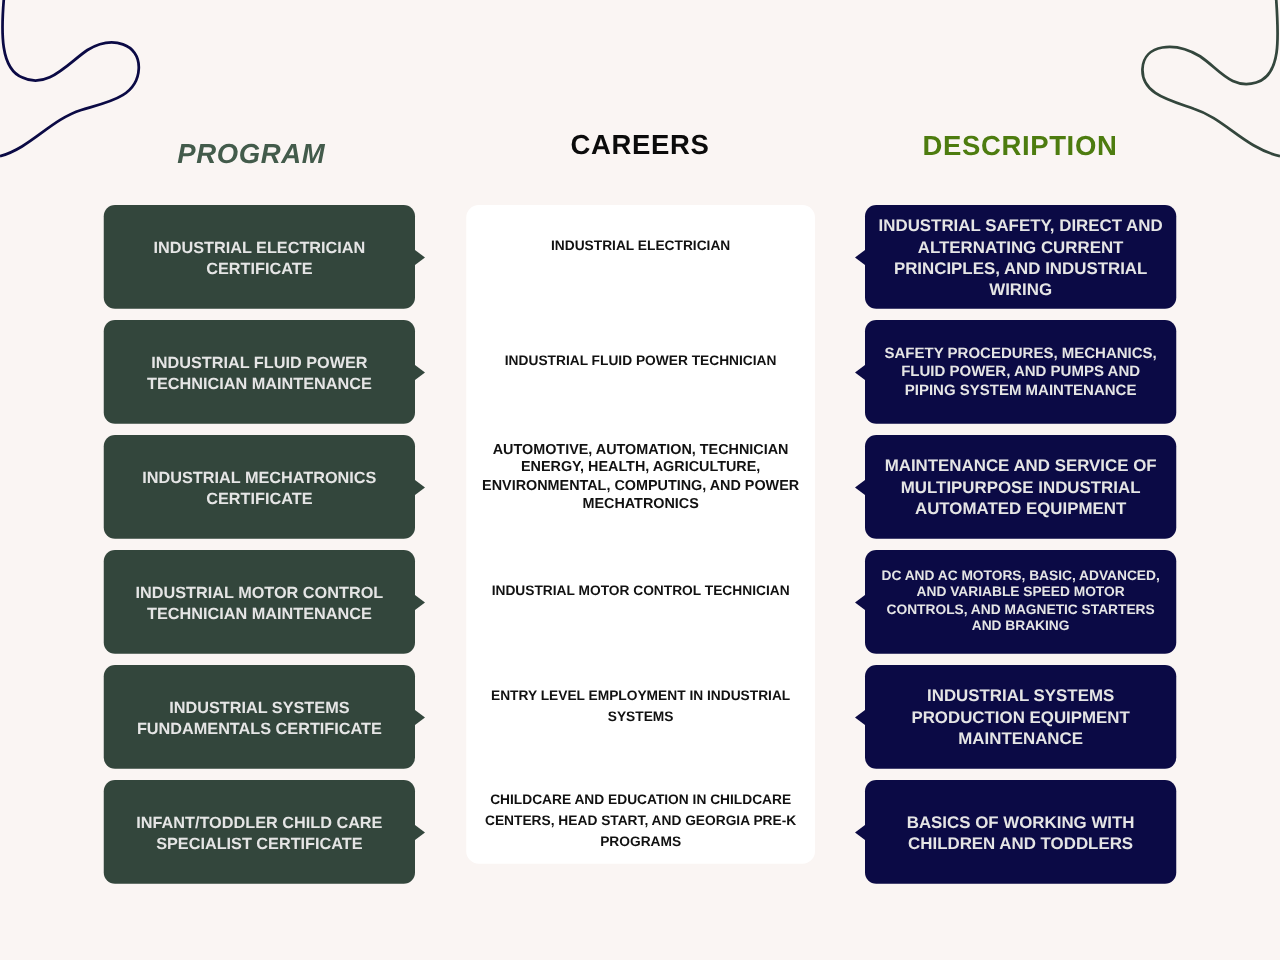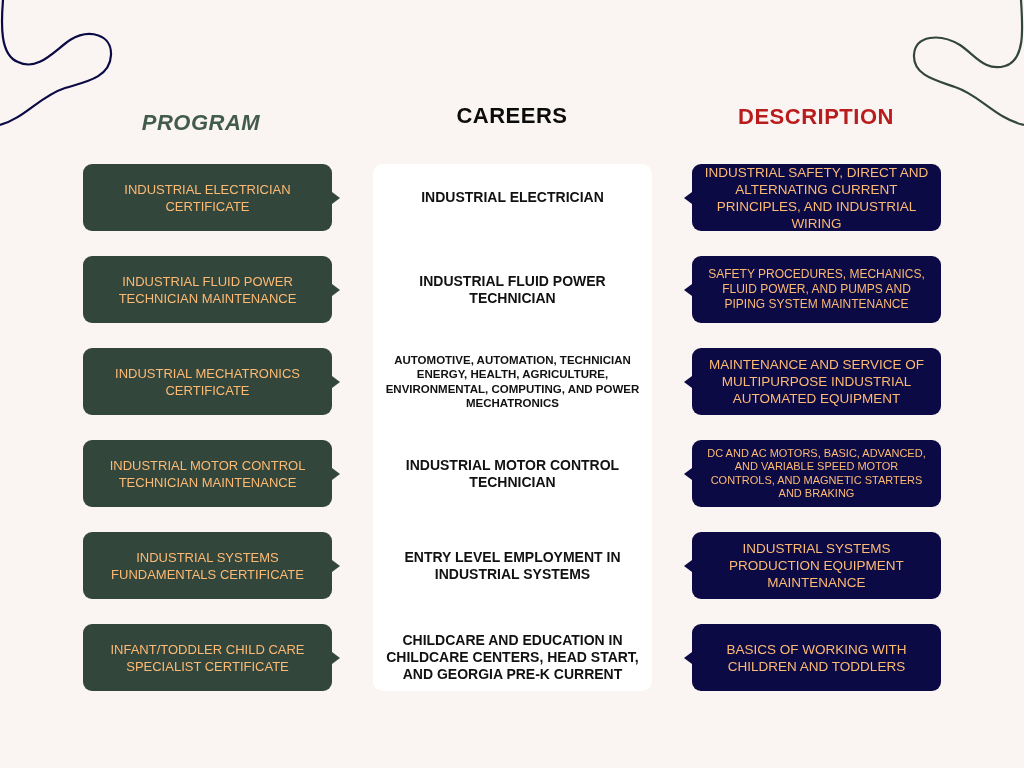--- a/index.html
+++ b/index.html
@@ -8,47 +8,47 @@
     background:#faf5f3;
     font-family:"Liberation Sans", "DejaVu Sans", sans-serif;
   }
   .deco { position:absolute; }
   .col-header {
     position:absolute; font-weight:bold; font-size:22px; letter-spacing:0.5px;
     text-align:center;
   }
   #h-program { left:83px; width:236px; top:110px; color:#435b4b;font-style:italic; }
   #h-careers { left:373px; width:278px; top:103px; color:#0b0b0b; }
-  #h-description { left:692px; width:248px; top:104px; color:#b91c1c; }
+  #h-description { left:692px; width:248px; top:104px; color:#4d7c0f; }
 
   .careers-panel {
     position:absolute; left:373px; top:164px; width:279px; height:527px;
     background:#ffffff; border-radius:10px;
   }
   .box {
-    position:absolute; height:67px; border-radius:9px;
+    position:absolute; height:83px; border-radius:9px;
     display:flex; align-items:center; justify-content:center; text-align:center;
-    color:#fdba74; font-weight:normal; box-sizing:border-box;
+    color:#e5e5e5; font-weight:bold; box-sizing:border-box;
   }
   .prog { left:83px; width:249px; background:#33463c; font-size:13px; line-height:17px; padding:0 14px; }
   .prog::after {
     content:""; position:absolute; right:-8px; top:50%; margin-top:-6px;
     border-top:6px solid transparent; border-bottom:6px solid transparent;
     border-left:8px solid #33463c;
   }
   .desc { left:692px; width:249px; background:#0b0a45; padding:0 10px; }
   .desc::before {
     content:""; position:absolute; left:-8px; top:50%; margin-top:-6px;
     border-top:6px solid transparent; border-bottom:6px solid transparent;
     border-right:8px solid #0b0a45;
   }
   .career {
     position:absolute; left:380px; width:265px; height:67px;
     display:flex; align-items:center; justify-content:center; text-align:center;
-    color:#111111; font-weight:bold; font-size:14px; line-height:17px;
+    color:#111111; font-weight:bold; font-size:11px; line-height:17px;
   }
   .career.small { font-size:11.5px; line-height:14.5px; }
   .d-l { font-size:13.5px; line-height:17px; }
   .d-m { font-size:12px; line-height:15px; }
   .d-s { font-size:11px; line-height:13.5px; }
 </style>
 </head>
 <body>
 
 <svg class="deco" style="left:0;top:0" width="120" height="130" viewBox="0 0 120 130">
@@ -78,14 +78,14 @@
 
 <div class="box prog" style="top:440px">INDUSTRIAL MOTOR CONTROL TECHNICIAN MAINTENANCE</div>
 <div class="career" style="top:440px">INDUSTRIAL MOTOR CONTROL TECHNICIAN</div>
 <div class="box desc d-s" style="top:440px">DC AND AC MOTORS, BASIC, ADVANCED, AND VARIABLE SPEED MOTOR CONTROLS, AND MAGNETIC STARTERS AND BRAKING</div>
 
 <div class="box prog" style="top:532px">INDUSTRIAL SYSTEMS FUNDAMENTALS CERTIFICATE</div>
 <div class="career" style="top:532px">ENTRY LEVEL EMPLOYMENT IN INDUSTRIAL SYSTEMS</div>
 <div class="box desc d-l" style="top:532px">INDUSTRIAL SYSTEMS PRODUCTION EQUIPMENT MAINTENANCE</div>
 
 <div class="box prog" style="top:624px">INFANT/TODDLER CHILD CARE SPECIALIST CERTIFICATE</div>
-<div class="career" style="top:624px">CHILDCARE AND EDUCATION IN CHILDCARE CENTERS, HEAD START, AND GEORGIA PRE-K CURRENT</div>
+<div class="career" style="top:624px">CHILDCARE AND EDUCATION IN CHILDCARE CENTERS, HEAD START, AND GEORGIA PRE-K PROGRAMS</div>
 <div class="box desc d-l" style="top:624px">BASICS OF WORKING WITH CHILDREN AND TODDLERS</div>
 
 </body></html>

